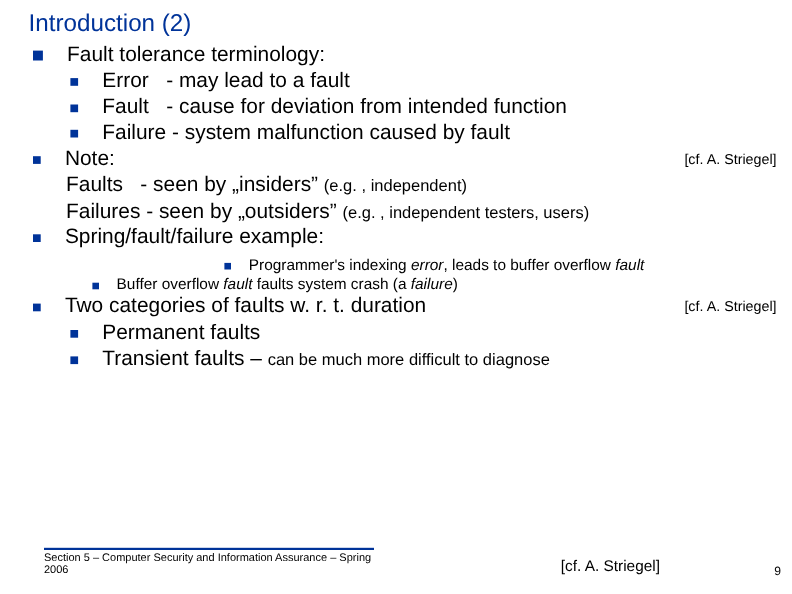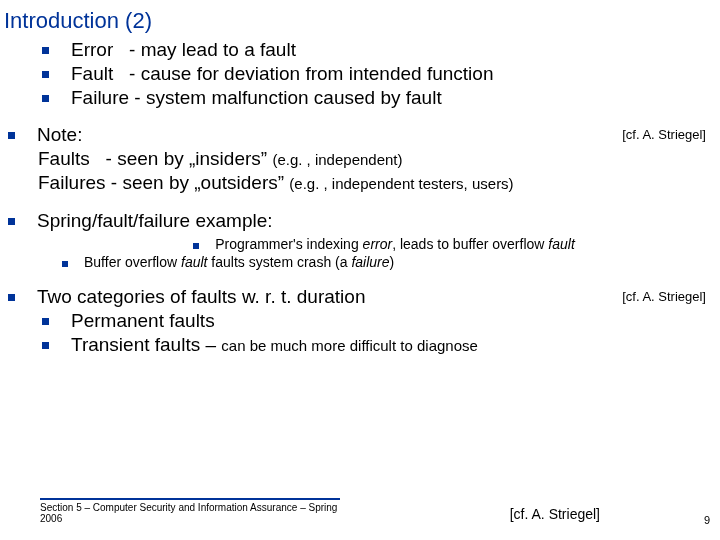--- a/index.html
+++ b/index.html
@@ -10,21 +10,21 @@
     background: #fff;
     font-family: Verdana, Geneva, sans-serif;
     color: #000;
     overflow: hidden;
   }
   .slide {
     position: relative;
     width: 720px;
     height: 540px;
     box-sizing: border-box;
-    padding: 8px 14px 0 4px;
+    padding: 8px 14px 0 26px;
   }
   .title {
     color: #003399;
     font-size: 22px;
     font-weight: normal;
     margin: 0 0 4px 0;
   }
   .row {
     display: flex;
     align-items: flex-start;
@@ -54,21 +54,21 @@
     background: #003399;
     margin-top: 7px;
     flex: 0 0 auto;
   }
   .ind0 { margin-left: 4px; }
   .ind1 { margin-left: 38px; }
   .ind2 { margin-left: 58px; }
   .gap { width: 22px; flex: 0 0 auto; }
   .gap-sm { width: 16px; flex: 0 0 auto; }
   .italic { font-style: italic; }
-  .block { margin-top: 14px; }
+  .block { }
   .footer-bar {
     position: absolute;
     left: 40px;
     bottom: 16px;
     width: 300px;
     border-top: 2px solid #003399;
     padding-top: 2px;
     font-size: 10px;
   }
   .footer-cite {
@@ -84,20 +84,25 @@
     font-size: 11px;
   }
 </style>
 </head>
 <body>
 
 <div class="slide">
 
   <div class="title">Introduction (2)</div>
 
+  <div class="row ind0">
+    <span class="bullet-lg"></span>
+    <span class="gap"></span>
+    <span class="txt">Fault tolerance terminology:</span>
+  </div>
   <div class="row ind1">
     <span class="bullet-sm"></span>
     <span class="gap"></span>
     <span class="txt">Error&nbsp;&nbsp;&nbsp;- may lead to a fault</span>
   </div>
   <div class="row ind1">
     <span class="bullet-sm"></span>
     <span class="gap"></span>
     <span class="txt">Fault&nbsp;&nbsp;&nbsp;- cause for deviation from intended function</span>
   </div>

